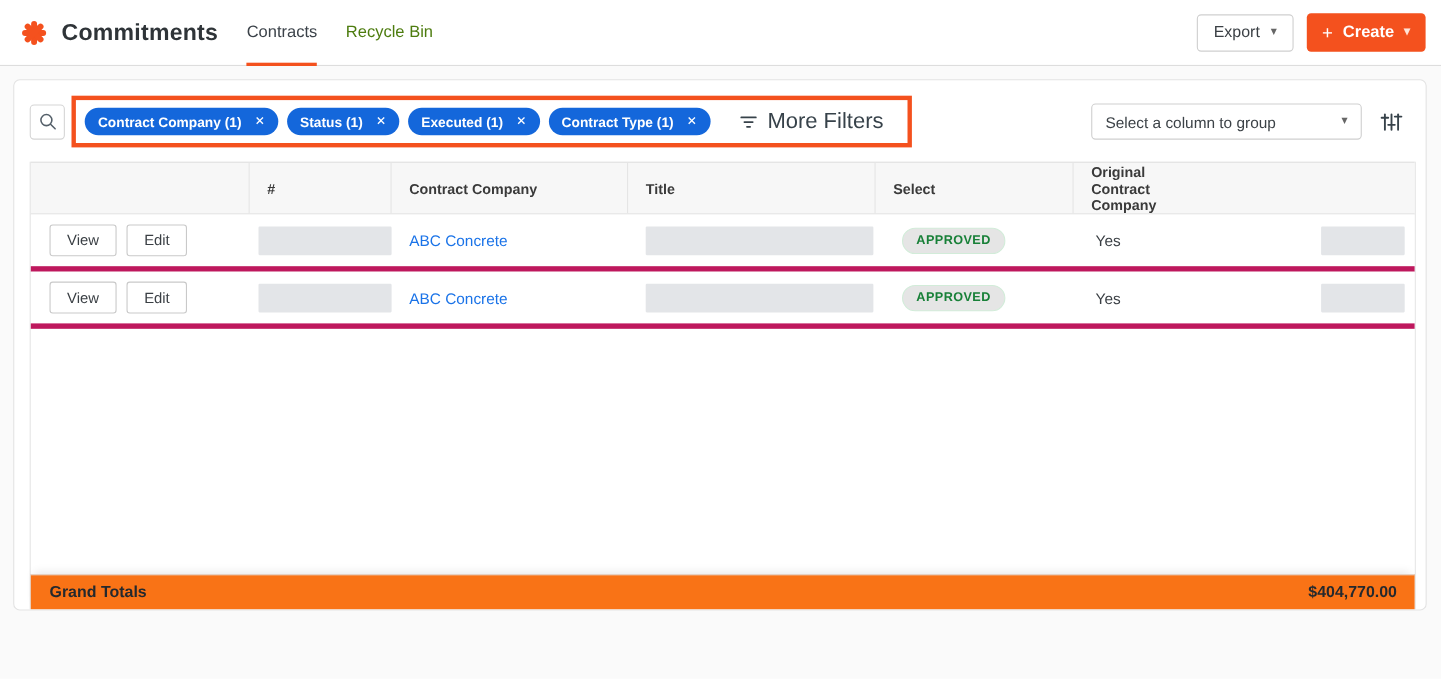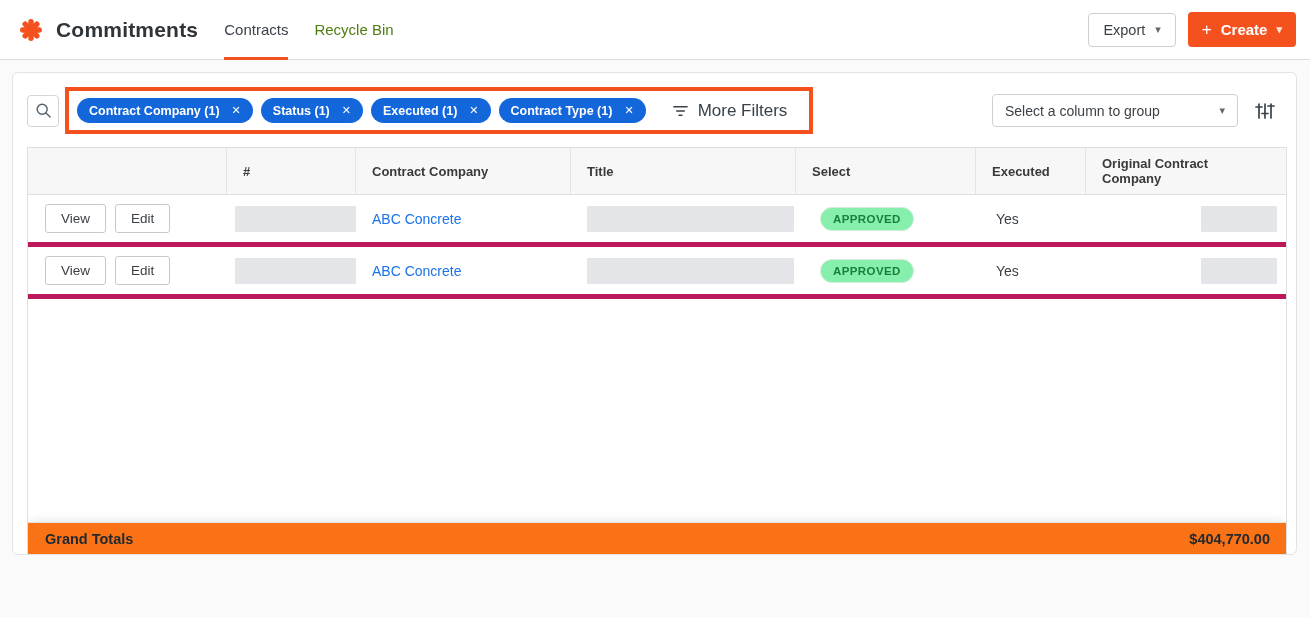--- a/index.html
+++ b/index.html
@@ -49,21 +49,21 @@
     border:4px solid #F4511E; margin-left:6px; padding:7px 10px 7px 8px;
     display:flex; align-items:center; gap:8px;
   }
   .pill {
     background:#1467DB; color:#FFF; border-radius:13px; height:25px;
     display:flex; align-items:center; padding:0 12px; font-size:12.5px; font-weight:700;
     cursor:pointer; white-space:nowrap;
   }
   .pill .pill-close { margin-left:12px; font-size:11px; font-weight:400; cursor:pointer; }
   .more-filters { display:flex; align-items:center; gap:9px; margin:0 12px 0 18px;
-    font-size:17px; color:#37424A; cursor:pointer; white-space:nowrap; }
+    font-size:20px; color:#37424A; cursor:pointer; white-space:nowrap; }
   .group-select {
     margin-left:auto; width:246px; height:33px; border:1px solid #CFCFCF; border-radius:4px;
     display:flex; align-items:center; padding:0 12px; font-size:14px; color:#3C4247;
     cursor:pointer; background:#FFF;
   }
   .group-select .caret { margin-left:auto; }
   .col-settings { margin:0 6px 0 16px; cursor:pointer; display:flex; align-items:center; }
 
   
   .table-wrap { margin:0 9px 0 14px; display:flex; flex-direction:column; flex:1;
@@ -81,21 +81,21 @@
   .mini-btn {
     background:#FFF; border:1px solid #C9C9C9; border-radius:3px; padding:6px 15px;
     font-size:13.5px; color:#3A3F44; cursor:pointer; font-family:inherit;
   }
   .redacted { background:#E3E5E8; height:26px; border-radius:1px; }
   .redact-number { width:calc(100% - 8px); margin-left:8px; }
   .redact-title { width:calc(100% - 18px); margin-left:16px; }
   .redact-amount { width:76px; margin-left:auto; margin-right:9px; }
   .link { color:#1A73E8; padding-left:16px; cursor:pointer; text-decoration:none; }
   .badge {
-    margin-left:24px; background:#86efac; color:#188038; font-size:11.5px; font-weight:700;
+    margin-left:24px; background:#e5e5e5; color:#188038; font-size:11.5px; font-weight:700;
     letter-spacing:.4px; border:1px solid #D2ECD9; border-radius:12px; padding:5px 12px;
   }
   .cell-executed { padding-left:20px; }
   .table-empty { flex:1; background:#FFF; }
   .grand-totals {
     height:32px; border-top:1px solid #E2E2E2; display:flex; align-items:center;
     justify-content:space-between; padding:0 16px 0 17px; font-size:14.5px; font-weight:700;
     color:#24292E; background:#f97316; box-shadow:0 -5px 8px -3px rgba(0,0,0,0.09); position:relative;
   }
   svg { display:block; }
@@ -191,21 +191,20 @@
     </div>
   </div>
 
   <div class="table-wrap">
     <div class="tgrid thead">
       <div class="th"></div>
       <div class="th">#</div>
       <div class="th">Contract Company</div>
       <div class="th">Title</div>
       <div class="th">Select</div>
-      <div class="th">Executed</div>
       <div class="th">Original Contract Company</div>
     </div>
 
     <div class="tgrid trow">
       <div class="td cell-actions">
         <button class="mini-btn">View</button>
         <button class="mini-btn">Edit</button>
       </div>
       <div class="td">
         <div class="redacted redact-number"></div>

